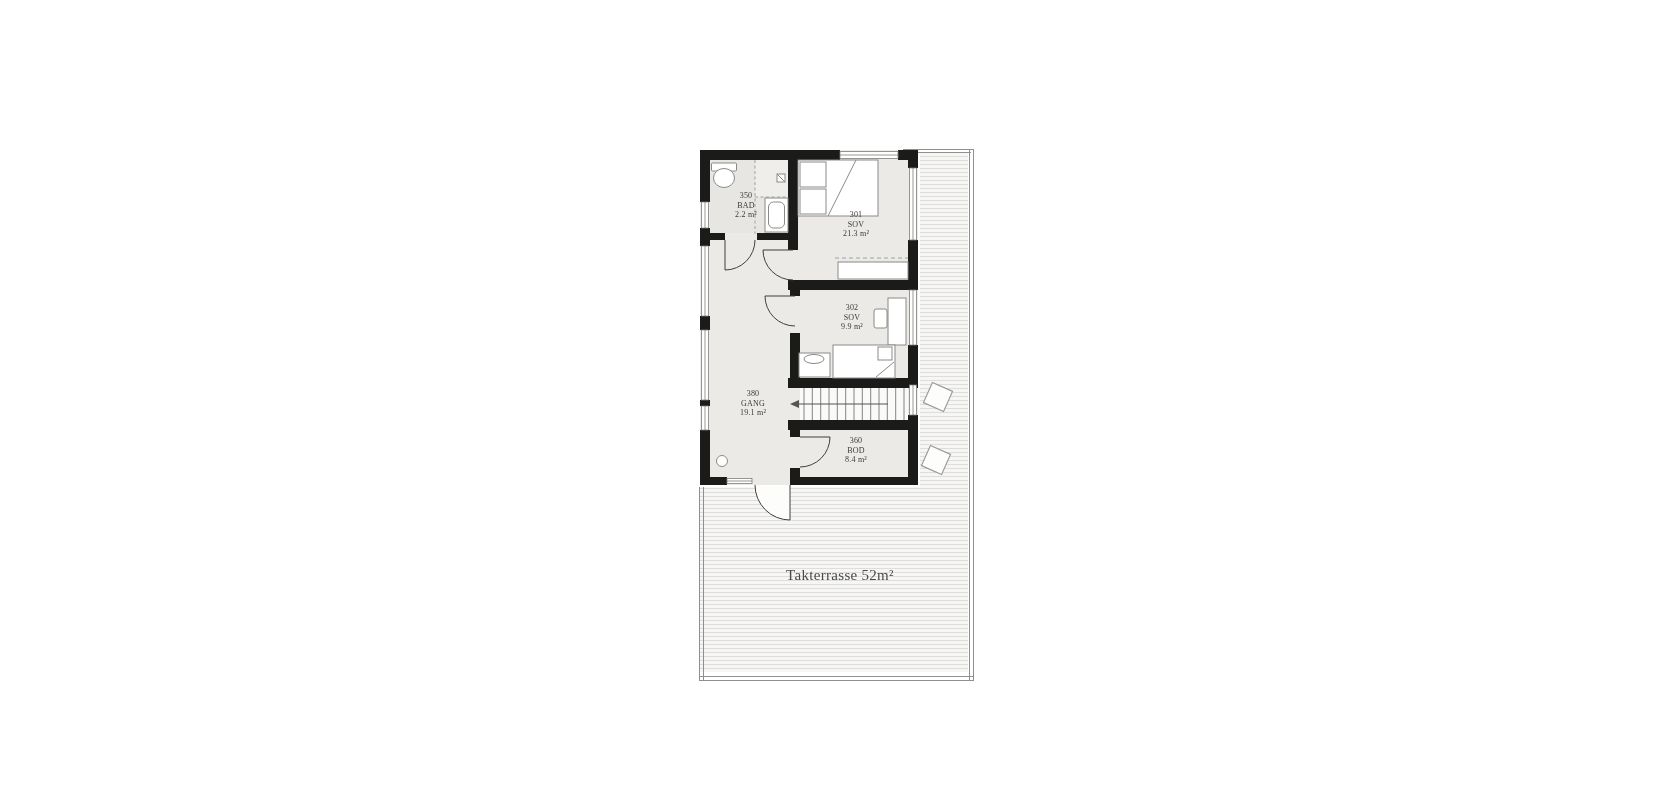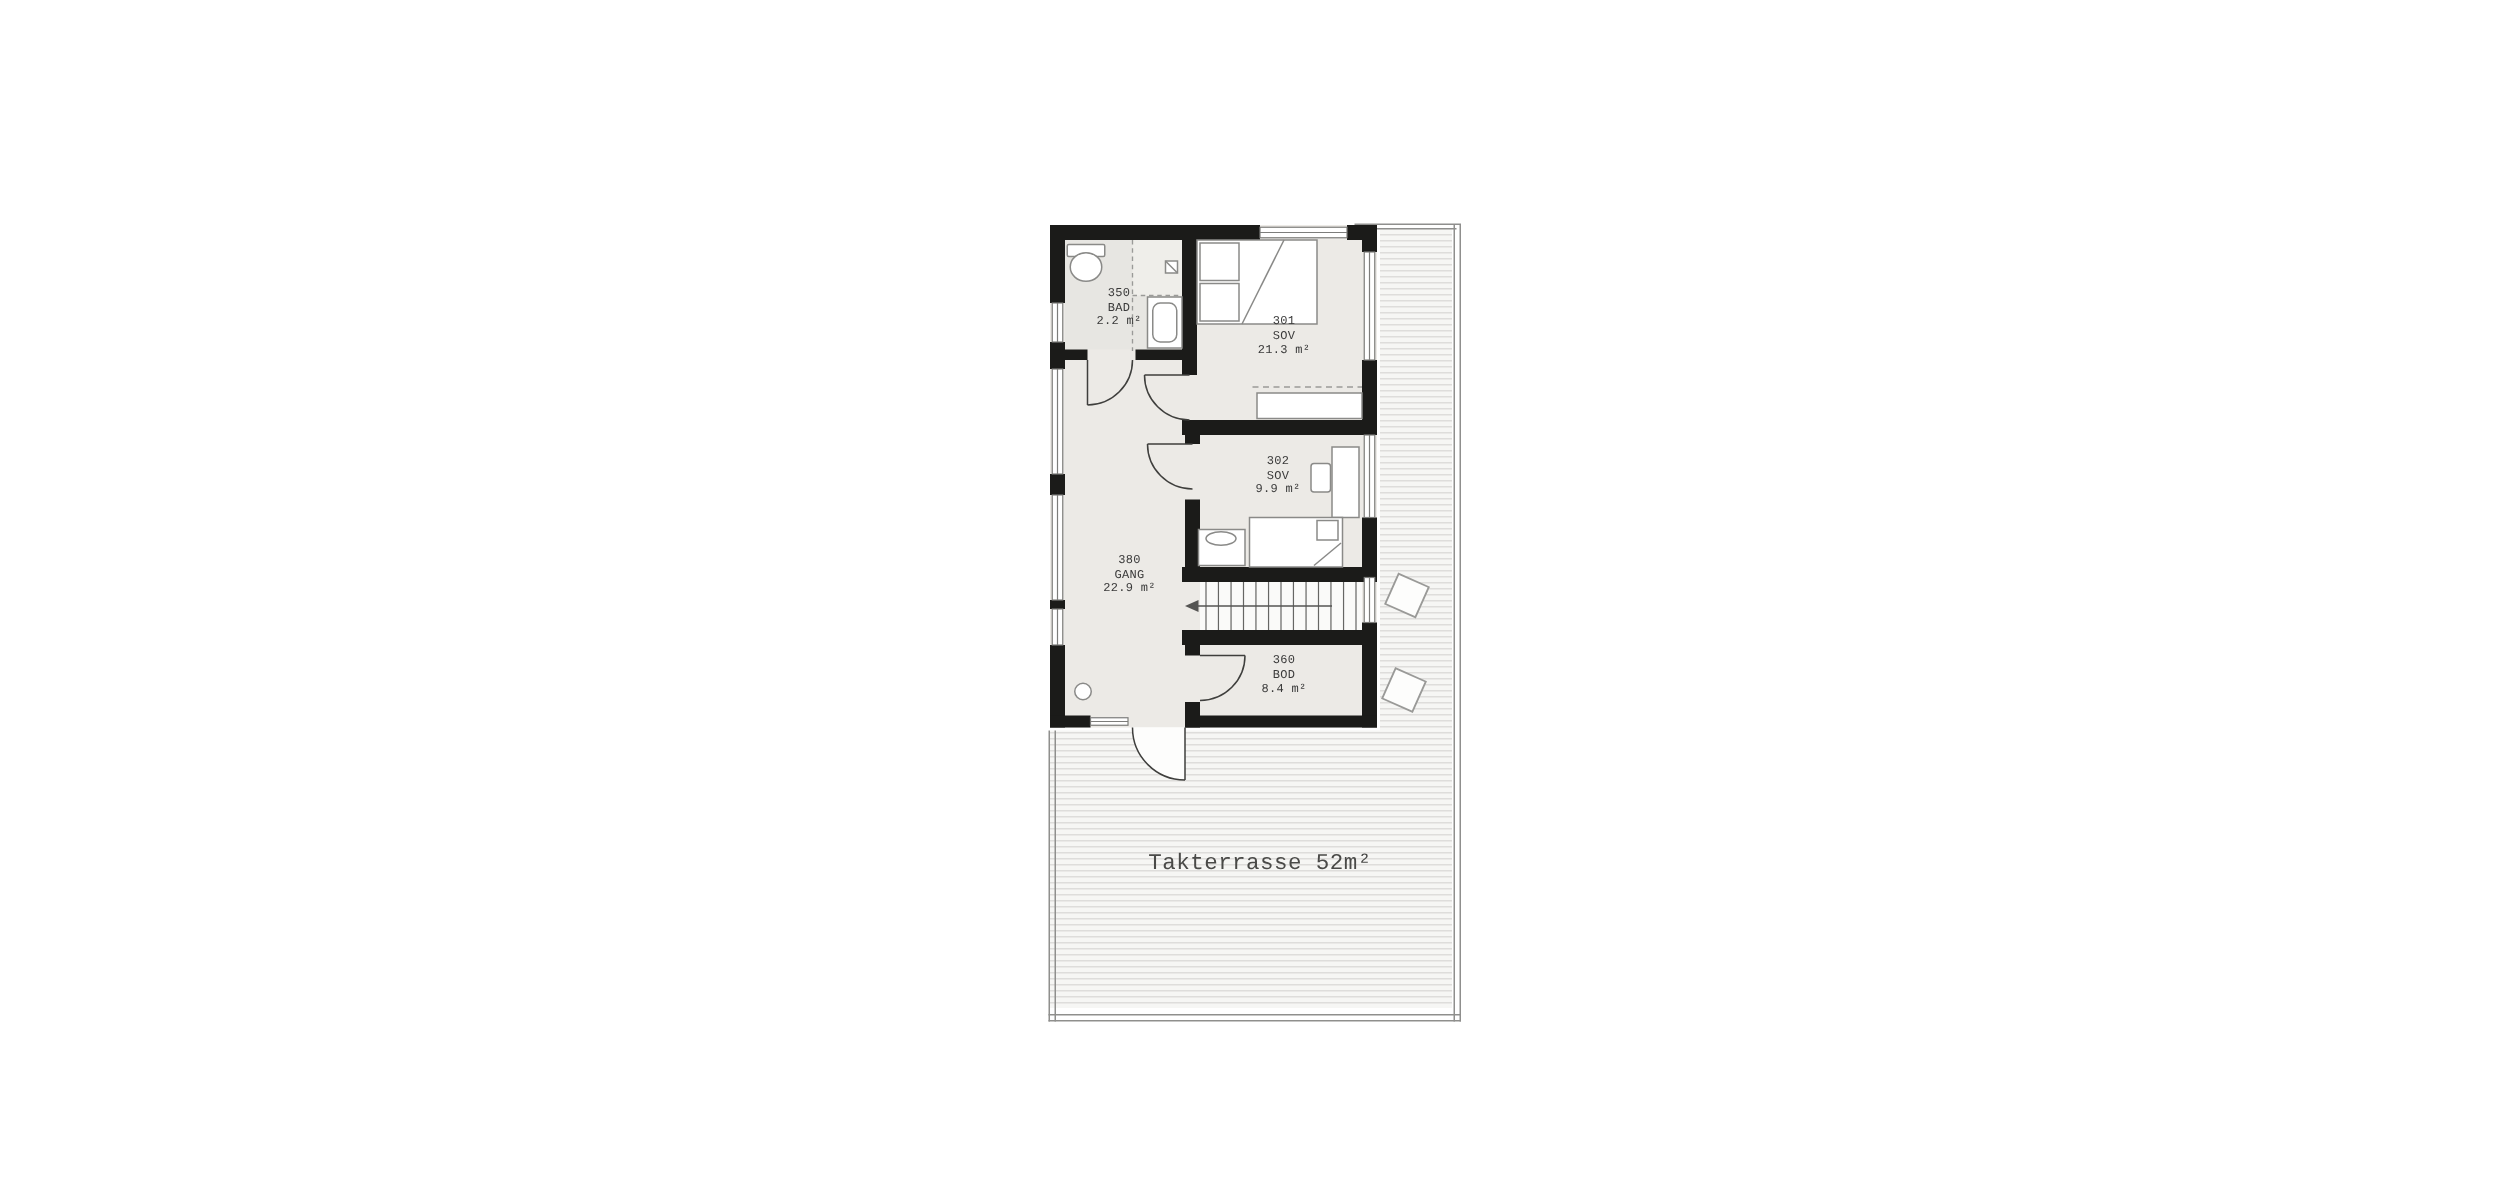--- a/index.html
+++ b/index.html
@@ -1,17 +1,17 @@
 <!DOCTYPE html>
 <html><head>
 <meta charset="utf-8">
 <style>
   html,body{margin:0;padding:0;background:#ffffff;}
   .canvas{position:relative;width:1670px;height:800px;background:#ffffff;overflow:hidden;
-          font-family:Liberation Mono, monospace;}
+          font-family:Liberation Serif, serif;}
   .plan{position:absolute;left:698px;top:148px;width:278px;height:536px;}
   .plan svg{position:absolute;left:0;top:0;}
   .room-label{position:absolute;text-align:center;font-size:8px;line-height:9.5px;
               color:#3a3a3a;letter-spacing:.2px;white-space:nowrap;}
   .room-label span{display:block;}
   .terrace-label{position:absolute;left:60px;top:419px;width:164px;text-align:center;
                  font-size:15px;color:#4a4a48;letter-spacing:.3px;}
 </style>
 </head>
 <body>
@@ -158,24 +158,24 @@
     <div class="room-label" style="left:126px;top:62px;width:64px;text-align:center;">
       <span>301</span>
       <span>SOV</span>
       <span>21.3 m²</span>
     </div>
     <div class="room-label" style="left:122px;top:155px;width:64px;">
       <span>302</span>
       <span>SOV</span>
       <span>9.9 m²</span>
     </div>
-    <div class="room-label" style="left:23px;top:221px;width:64px;">
+    <div class="room-label" style="left:23px;top:241px;width:64px;">
       <span>380</span>
       <span>GANG</span>
-      <span>22.9 m²</span>
+      <span>19.1 m²</span>
     </div>
     <div class="room-label" style="left:126px;top:288px;width:64px;">
       <span>360</span>
       <span>BOD</span>
       <span>8.4 m²</span>
     </div>
 
     <div class="terrace-label">Takterrasse 52m²</div>
   </div>
 </div>

